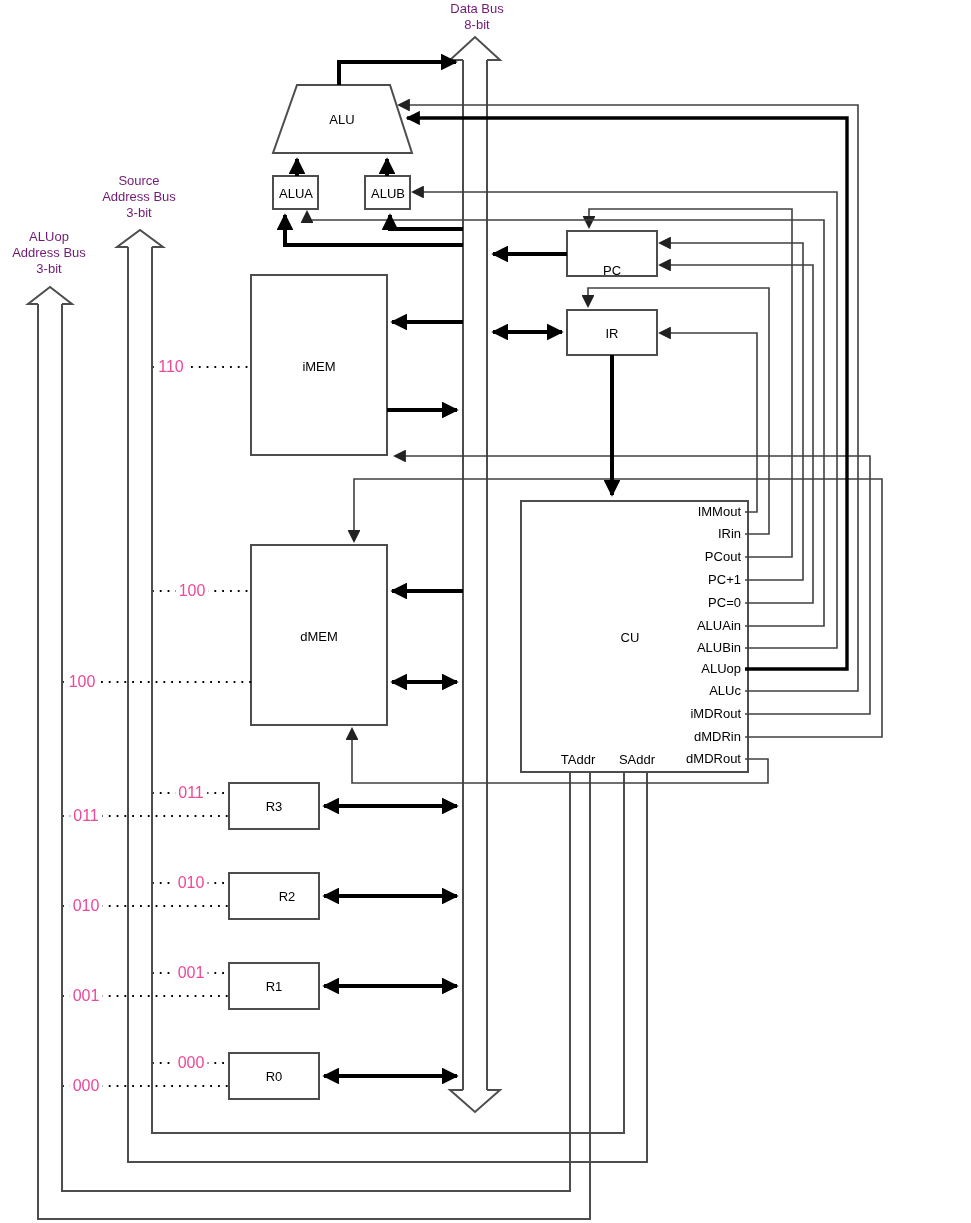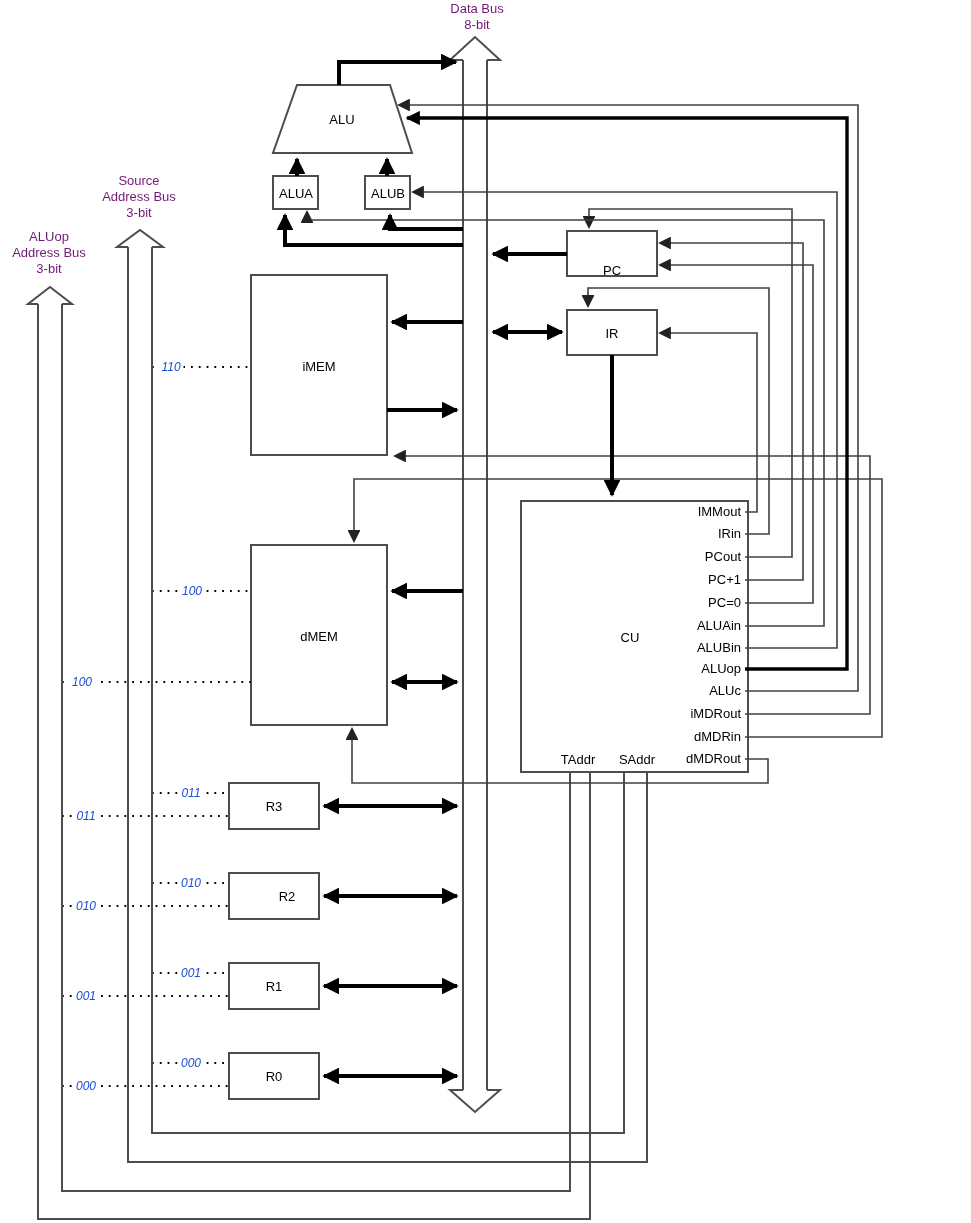--- a/index.html
+++ b/index.html
@@ -7,22 +7,22 @@
     position:relative;width:971px;height:1223px;background:#fff;overflow:hidden;
     font-family:"Liberation Sans", sans-serif;color:#000;
   }
   .canvas svg{position:absolute;left:0;top:0;}
   .lbl{position:absolute;transform:translate(-50%,-50%);white-space:nowrap;
        font-size:13px;line-height:15px;text-align:center;color:#000;}
   .buslbl{position:absolute;transform:translateX(-50%);text-align:center;
           font-size:13px;line-height:16px;white-space:nowrap;color:#701a75;}
   .sig{position:absolute;right:230px;height:16px;line-height:16px;
        font-size:13px;text-align:right;white-space:nowrap;color:#000;}
-  .code{position:absolute;transform:translate(-50%,-50%);font-size:12px;
-        background:#fff;padding:0 3px;white-space:nowrap;color:#1d4ed8;font-style:italic;}
+  .code{position:absolute;transform:translate(-50%,-50%);font-size:16px;
+        background:#fff;padding:0 3px;white-space:nowrap;color:#ec4899;}
 </style>
 </head>
 <body>
 
 <div class="canvas">
 
   <svg width="971" height="1223" viewBox="0 0 971 1223">
     <defs>
       <marker id="thin" viewBox="0 0 10 10" refX="8.5" refY="5" markerWidth="8" markerHeight="8" orient="auto-start-reverse">
           <path d="M0,0 L10,5 L0,10 z" fill="#222"></path>

